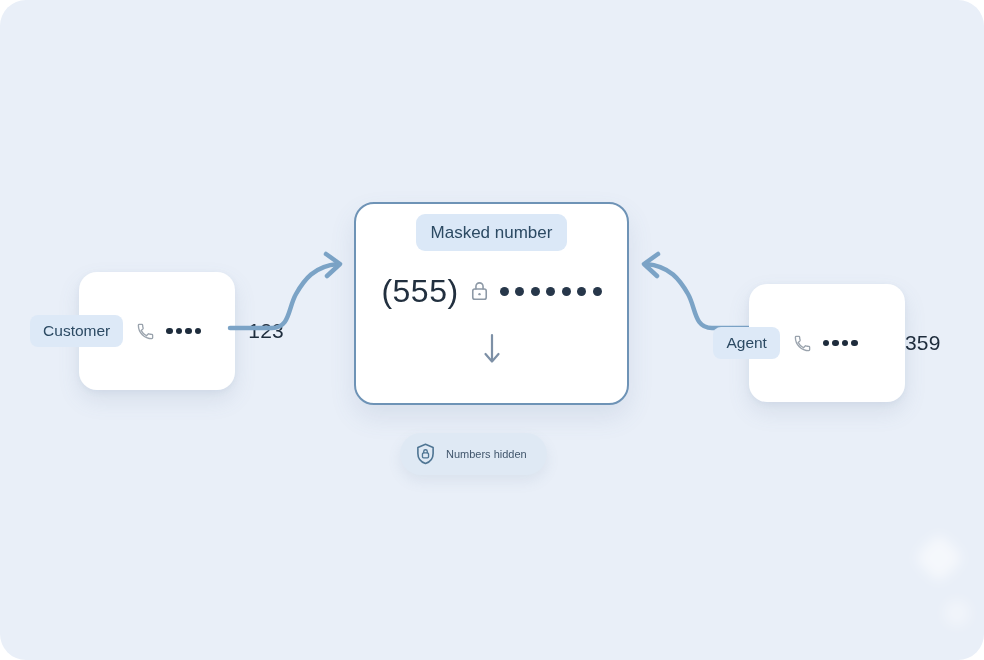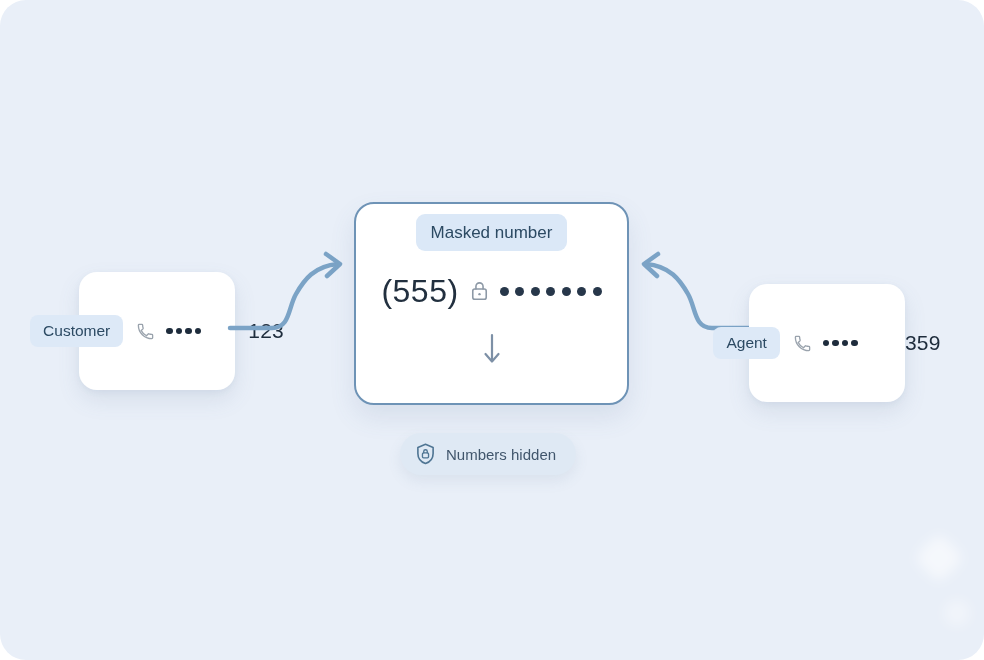--- a/index.html
+++ b/index.html
@@ -193,21 +193,21 @@
     box-shadow: 0 6px 14px rgba(90,115,150,0.10);
   }
   .shield-icon {
     width: 21px;
     height: 22px;
     display: block;
     color: #4f7593;
     flex: none;
   }
   .status-text {
-    font-size: 15px;
+    font-size: 11px;
     color: #41566c;
     line-height: 1;
     white-space: nowrap;
   }
 
   
   .flow-arrow {
     position: absolute;
     overflow: visible;
   }

